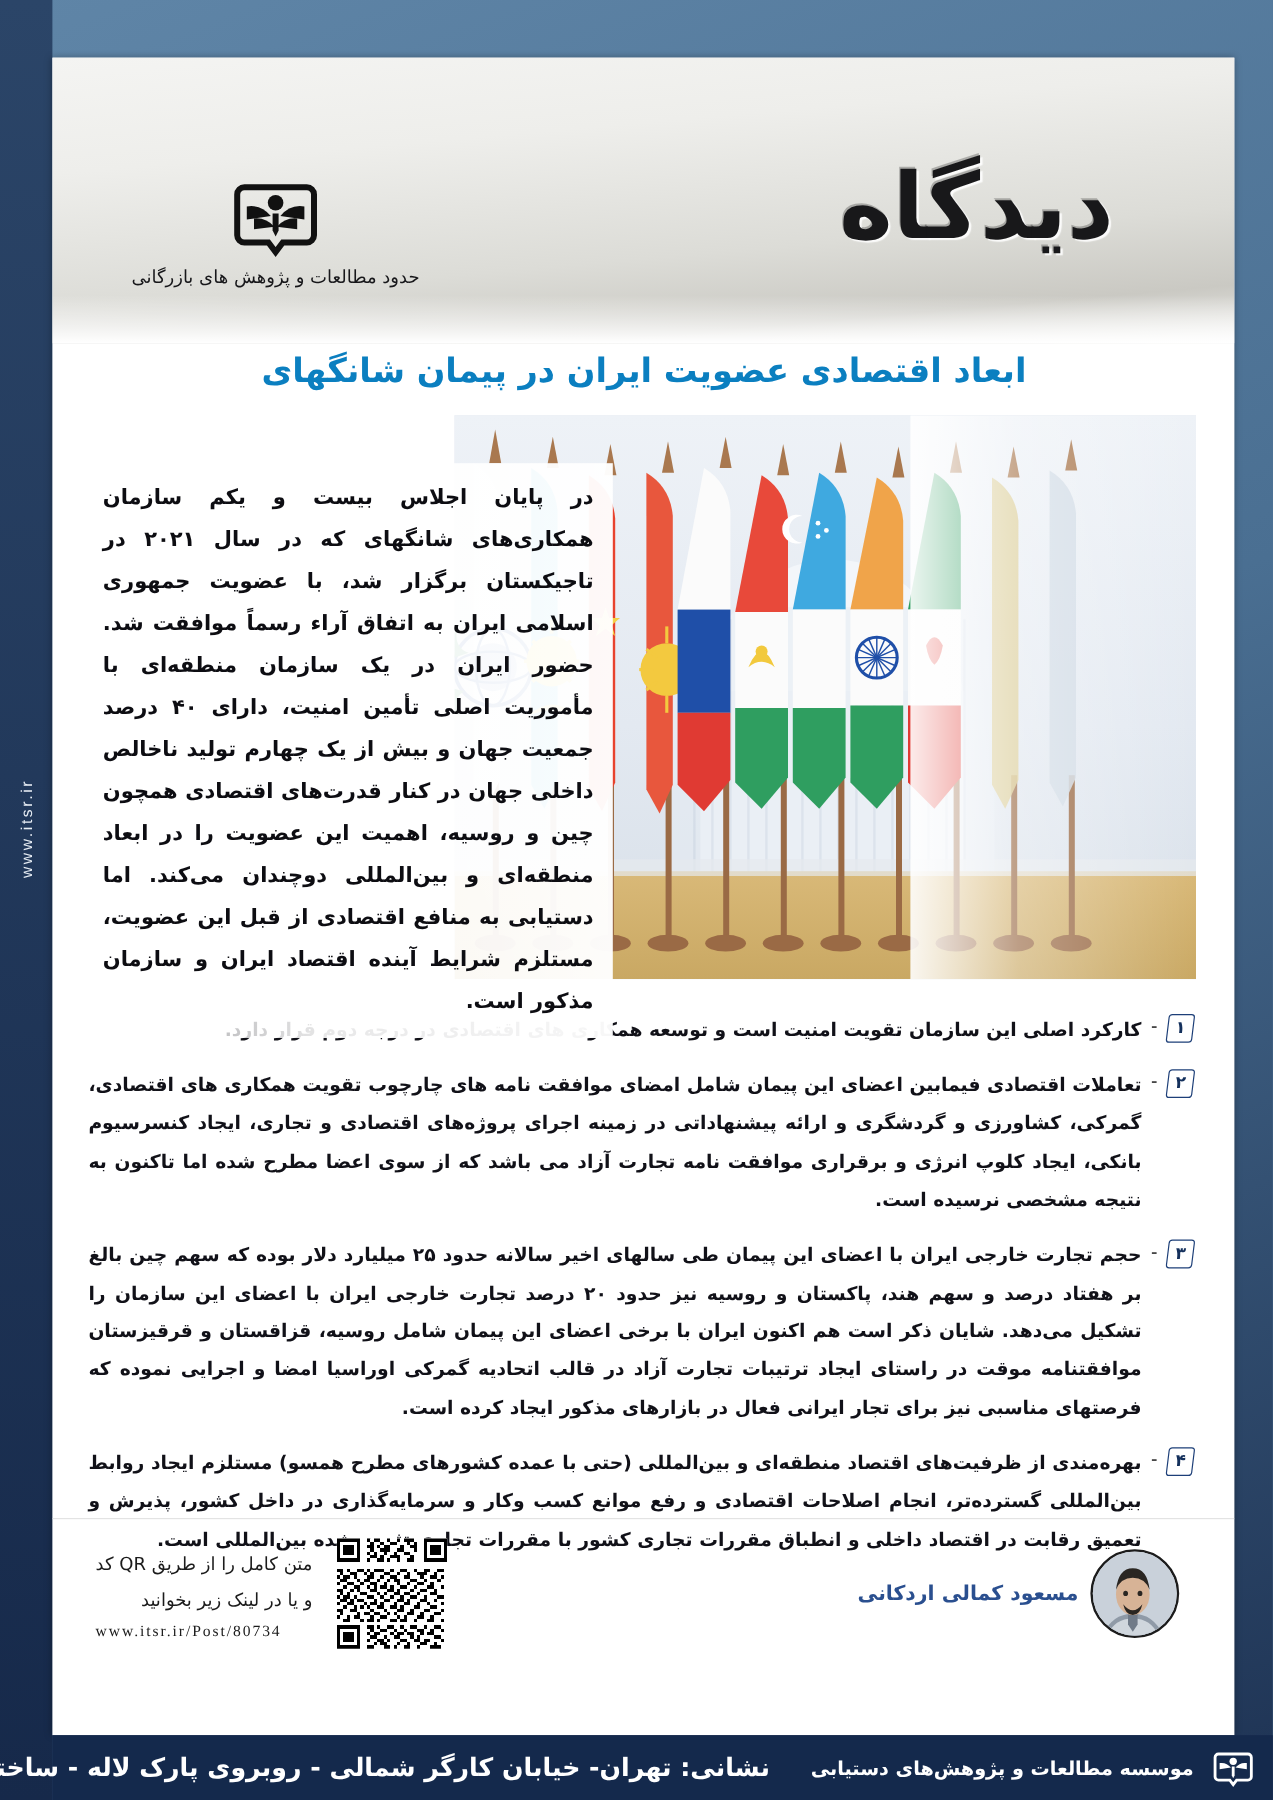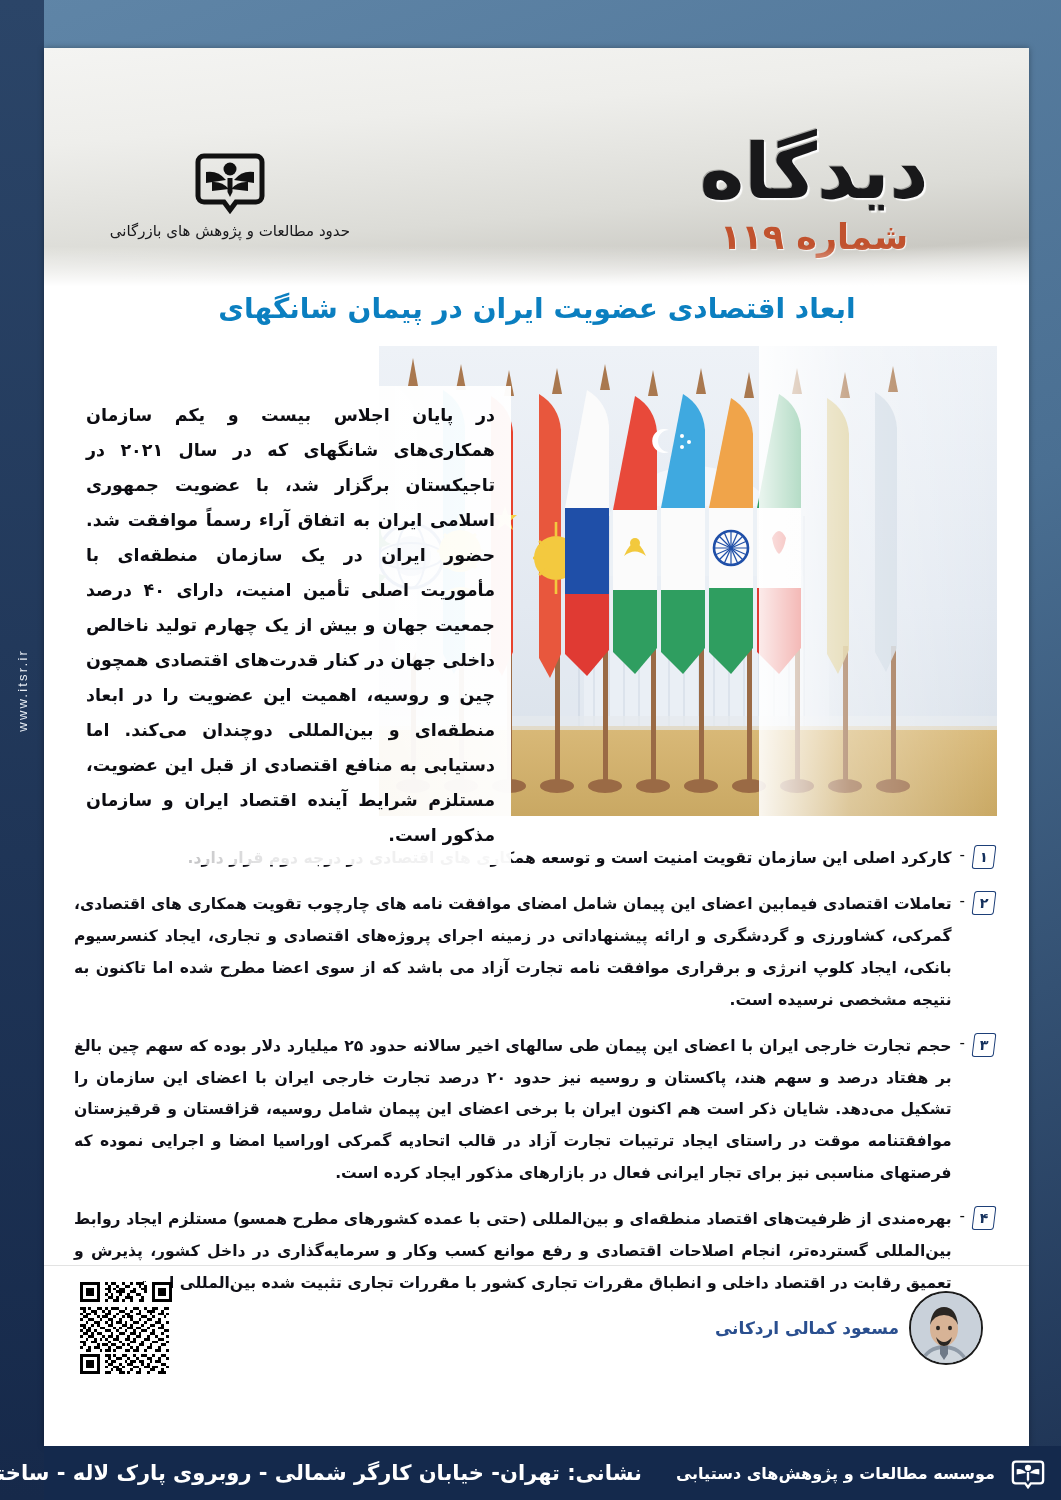--- a/index.html
+++ b/index.html
@@ -332,21 +332,20 @@
             <path d="M18 38 q10 -1 17 7 l-17 2 z" fill="#111"></path>
             <path d="M54 38 q-10 -1 -17 7 l17 2 z" fill="#111"></path>
             <path d="M33.5 34 h5 v14 l-2.5 5 l-2.5 -5 z" fill="#111"></path>
           </svg>
         </div>
         <div id="logo-text">حدود مطالعات و پژوهش های بازرگانی</div>
       </div>
 
       <div id="brand">
         <div id="brand-title">دیدگاه</div>
-        <div id="brand-issue">شماره ۱۱۹</div>
       </div>
     </div>
 
     <h1 id="headline">ابعاد اقتصادی عضویت ایران در پیمان شانگهای</h1>
 
     <div id="hero">
 
       <div id="photo">
         <svg width="618" height="470" viewBox="0 0 618 470">
           <defs>
@@ -813,20 +812,25 @@
                 <rect x="29" y="31" width="1" height="1"></rect>
               <rect x="9" y="32" width="2" height="1"></rect>
                 <rect x="14" y="32" width="2" height="1"></rect>
                 <rect x="17" y="32" width="1" height="1"></rect>
               <rect x="20" y="32" width="2" height="1"></rect>
                 <rect x="24" y="32" width="1" height="1"></rect>
                 <rect x="28" y="32" width="3" height="1"></rect>
             </g>
           </svg>
         </div>
+        <div id="qr-lines">
+          <div class="l">متن کامل را از طریق QR کد</div>
+          <div class="l">و یا در لینک زیر بخوانید</div>
+          <div class="url">www.itsr.ir/Post/80734</div>
+        </div>
       </div>
     </div>
   </div>
 
   <div id="footer">
     <div id="footer-logo">
       <svg width="34" height="34" viewBox="0 0 72 72">
         <path d="M10 12 h52 a6 6 0 0 1 6 6 v34 a6 6 0 0 1 -6 6 h-20 l-6 8 l-6 -8 h-20 a6 6 0 0 1 -6 -6 v-34 a6 6 0 0 1 6 -6 z" fill="none" stroke="#ffffff" stroke-width="5"></path>
         <circle cx="36" cy="25" r="6.5" fill="#ffffff"></circle>
         <path d="M12 28 q12 -2 20 8 l-20 3 z" fill="#ffffff"></path>

